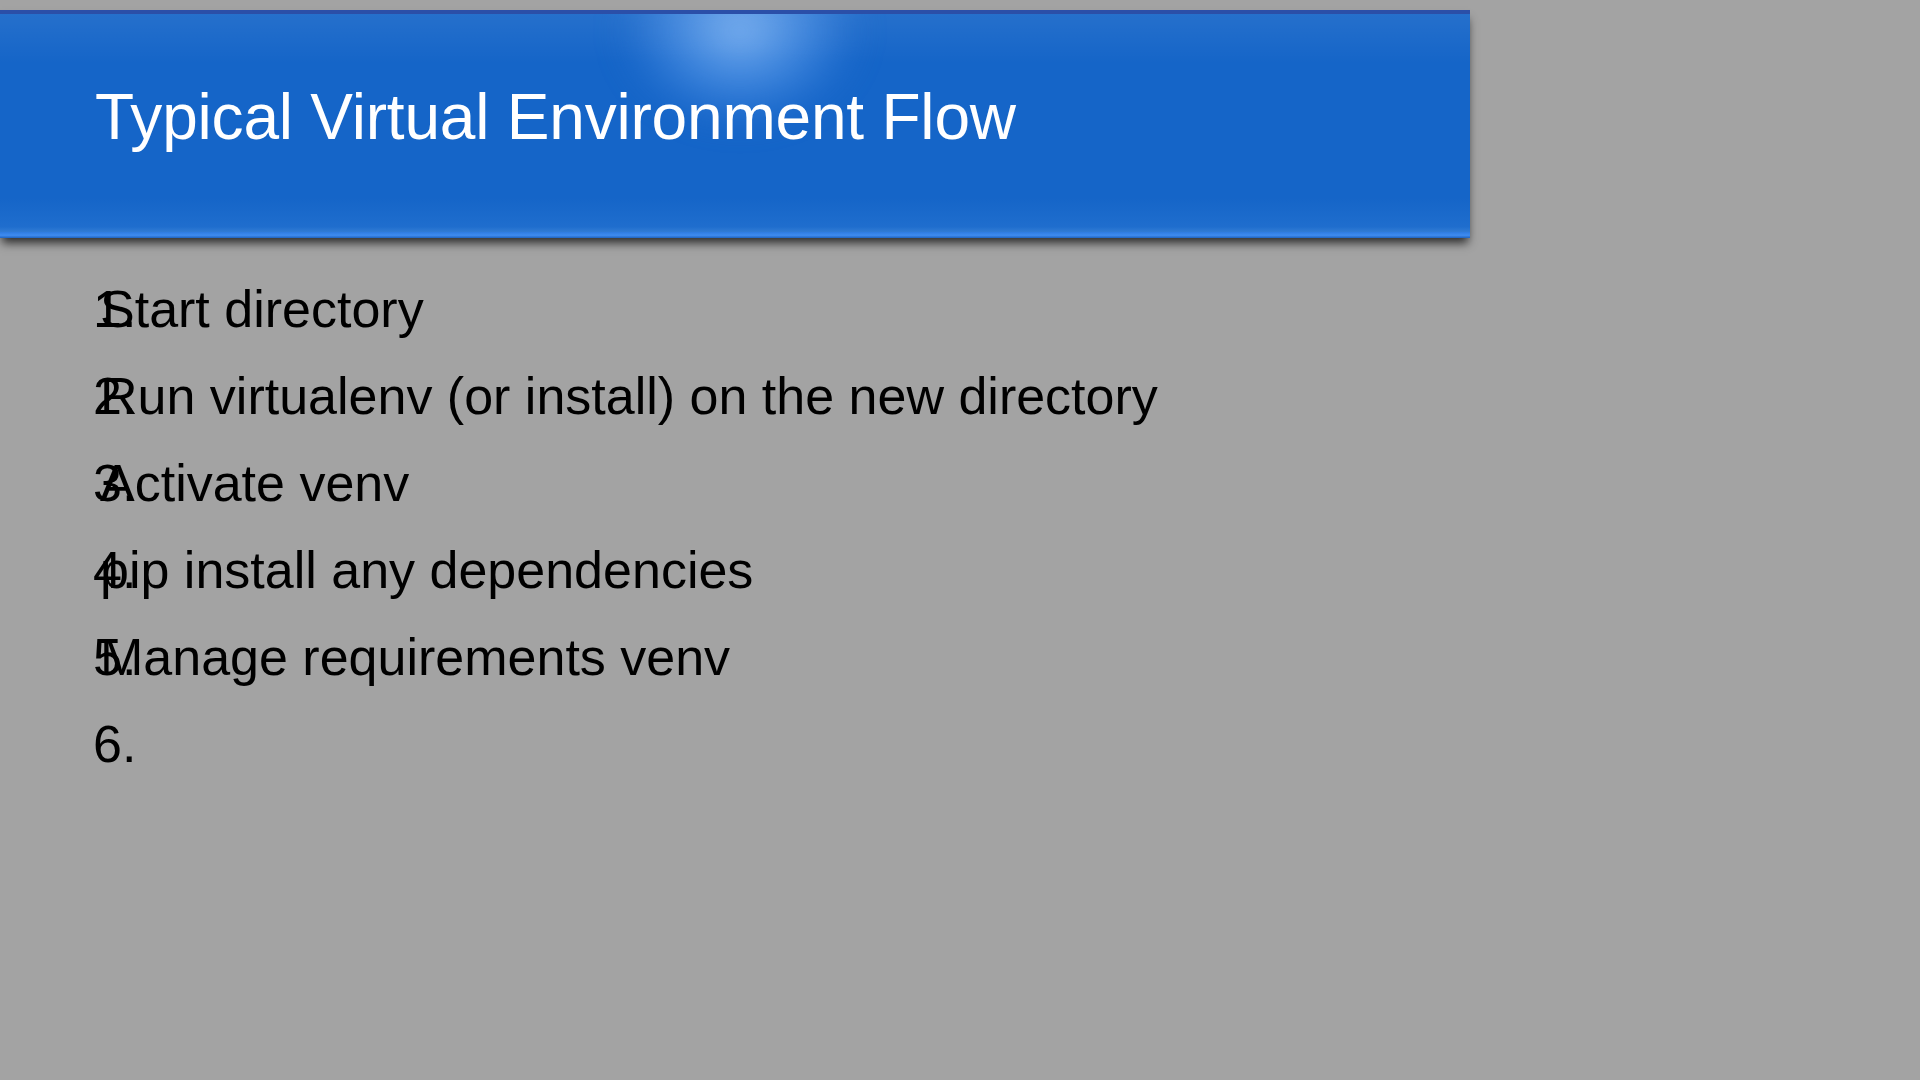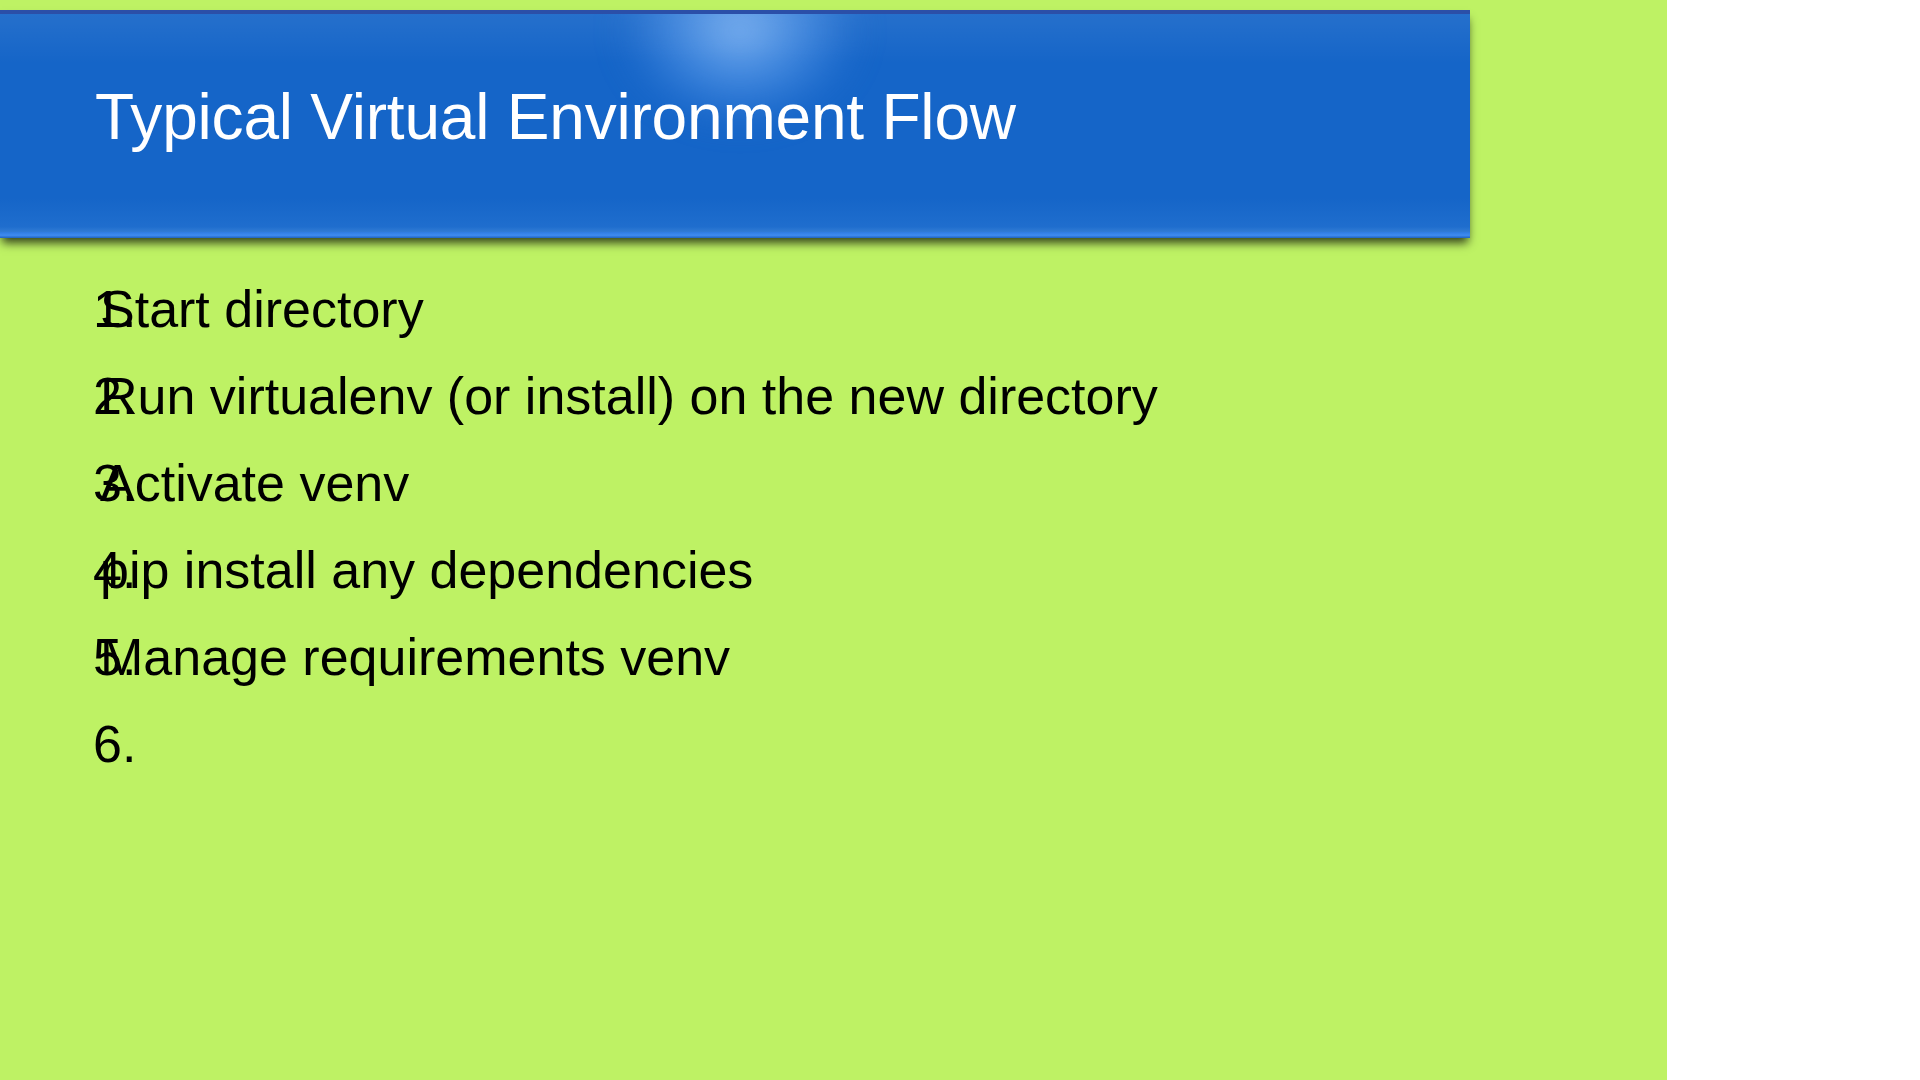--- a/index.html
+++ b/index.html
@@ -10,23 +10,23 @@
   body {
     width: 1920px;
     height: 1080px;
     overflow: hidden;
     font-family: "Liberation Sans", sans-serif;
     -webkit-font-smoothing: antialiased;
   }
 
   #slide {
     position: relative;
-    width: 1667px;
+    width: 1920px;
     height: 1080px;
-    background: #bef264;
+    background: #a3a3a3;
   }
 
   
   #title-banner {
     position: absolute;
     left: 0px;
     top: 10px;
     width: 1470px;
     height: 228px;
     background: #1565C8;

